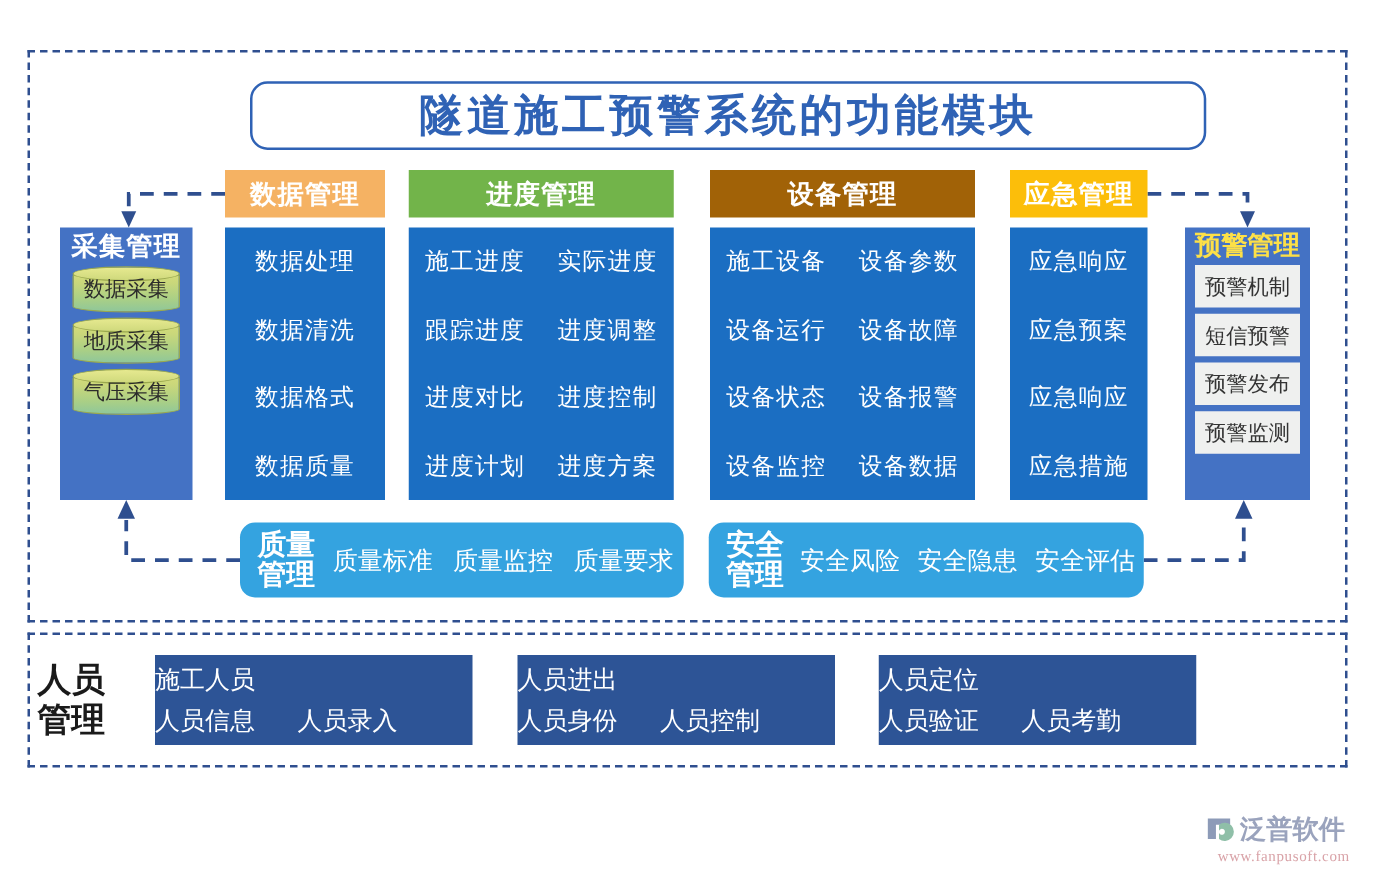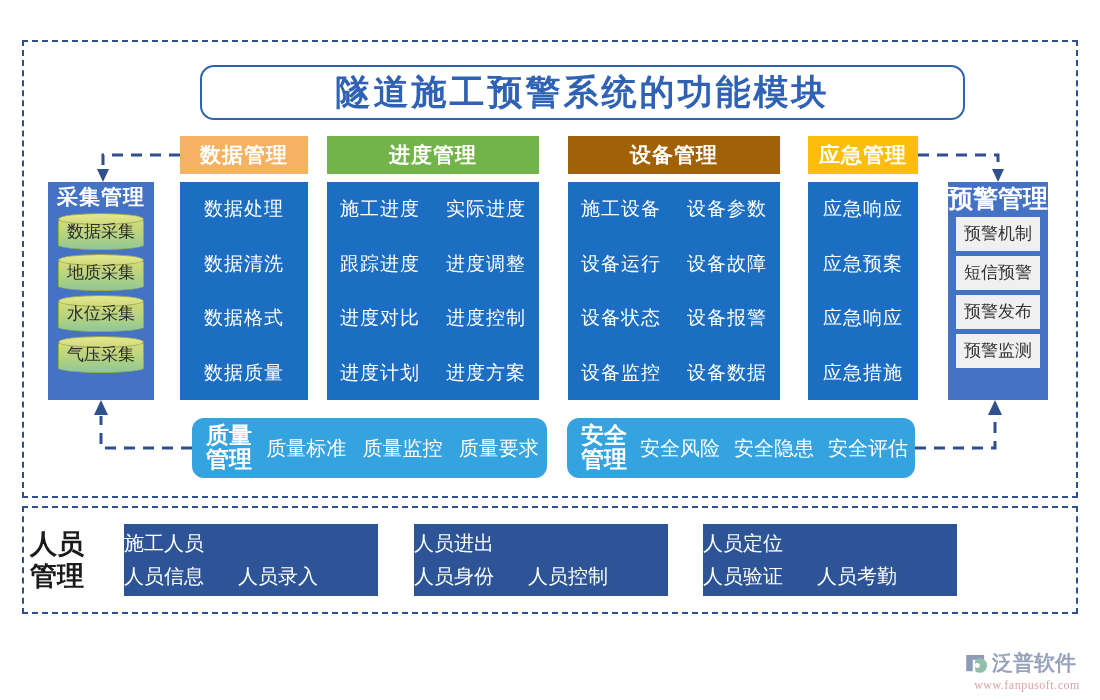--- a/index.html
+++ b/index.html
@@ -101,21 +101,21 @@
   }
 
   
   #panel-warning{
     position:absolute;left:948px;top:182px;width:100px;height:218px;
     background:#4472c4;box-sizing:border-box;
     display:flex;flex-direction:column;align-items:center;
     padding-top:3px;
   }
   #warning-title{
-    color:#ffffff;font-size:25px;font-weight:bold;letter-spacing:0px;
+    color:#fde047;font-size:21px;font-weight:bold;letter-spacing:0px;
     margin-bottom:4px;line-height:1.1;
   }
   .warn-chip{
     width:84px;height:34px;background:#eff0ef;
     display:flex;align-items:center;justify-content:center;
     color:#333333;font-size:17px;margin-bottom:5px;
     box-sizing:border-box;
   }
 
   
@@ -199,25 +199,20 @@
     <div id="collect-title">采集管理</div>
     <div class="cyl-wrap">
       <div class="cyl"></div>
       <div class="cyl-top"></div>
       <div class="cyl-label">数据采集</div>
     </div>
     <div class="cyl-wrap">
       <div class="cyl"></div>
       <div class="cyl-top"></div>
       <div class="cyl-label">地质采集</div>
-    </div>
-    <div class="cyl-wrap">
-      <div class="cyl"></div>
-      <div class="cyl-top"></div>
-      <div class="cyl-label">水位采集</div>
     </div>
     <div class="cyl-wrap">
       <div class="cyl"></div>
       <div class="cyl-top"></div>
       <div class="cyl-label">气压采集</div>
     </div>
   </div>
 
   <div class="panel" id="panel-data">
     <div class="grid">

